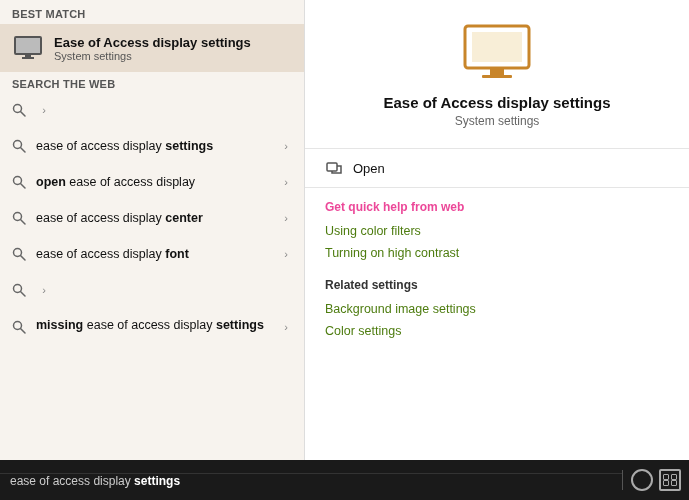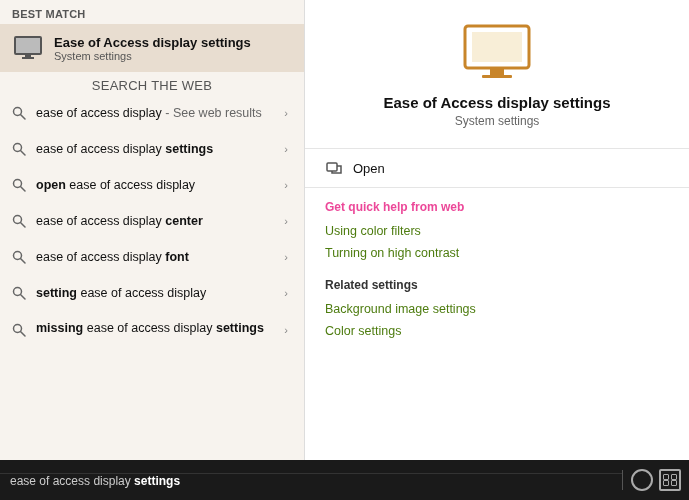--- a/index.html
+++ b/index.html
@@ -65,27 +65,26 @@
     }
     .best-match-title span {
       font-weight: 700;
     }
     .best-match-subtitle {
       font-size: 11px;
       color: #555;
     }
 
     .search-web-label {
-      font-size: 13px;
+      font-size: 11px;
       color: #555;
       padding: 6px 12px 2px 12px;
-      font-weight: 400;
+      font-weight: 700;
       text-transform: uppercase;
       letter-spacing: 0.02em;
-      text-align: center;
     }
 
     .search-result-item {
       display: flex;
       align-items: center;
       padding: 6px 10px;
       cursor: pointer;
       min-height: 36px;
     }
 
@@ -297,23 +296,20 @@
 
     <div class="search-web-label">Search the web</div>
 
     <div class="search-result-item">
       <div class="search-icon">
         <svg width="14" height="14" viewBox="0 0 14 14" fill="none">
           <circle cx="5.5" cy="5.5" r="4" stroke="#666" stroke-width="1.5"></circle>
           <line x1="8.5" y1="8.5" x2="13" y2="13" stroke="#666" stroke-width="1.5" stroke-linecap="round"></line>
         </svg>
       </div>
-      <div class="result-text">
-        ease of access display <span class="muted">- See web results</span>
-      </div>
       <div class="chevron">›</div>
     </div>
 
     <div class="search-result-item">
       <div class="search-icon">
         <svg width="14" height="14" viewBox="0 0 14 14" fill="none">
           <circle cx="5.5" cy="5.5" r="4" stroke="#666" stroke-width="1.5"></circle>
           <line x1="8.5" y1="8.5" x2="13" y2="13" stroke="#666" stroke-width="1.5" stroke-linecap="round"></line>
         </svg>
       </div>
@@ -361,23 +357,20 @@
       </div>
       <div class="chevron">›</div>
     </div>
 
     <div class="search-result-item">
       <div class="search-icon">
         <svg width="14" height="14" viewBox="0 0 14 14" fill="none">
           <circle cx="5.5" cy="5.5" r="4" stroke="#666" stroke-width="1.5"></circle>
           <line x1="8.5" y1="8.5" x2="13" y2="13" stroke="#666" stroke-width="1.5" stroke-linecap="round"></line>
         </svg>
-      </div>
-      <div class="result-text">
-        <span class="bold">setting</span> ease of access display
       </div>
       <div class="chevron">›</div>
     </div>
 
     <div class="search-result-item" style="align-items:center; padding-top:8px; padding-bottom:8px;">
       <div class="search-icon" style="margin-top:2px;">
         <svg width="14" height="14" viewBox="0 0 14 14" fill="none">
           <circle cx="5.5" cy="5.5" r="4" stroke="#666" stroke-width="1.5"></circle>
           <line x1="8.5" y1="8.5" x2="13" y2="13" stroke="#666" stroke-width="1.5" stroke-linecap="round"></line>
         </svg>

